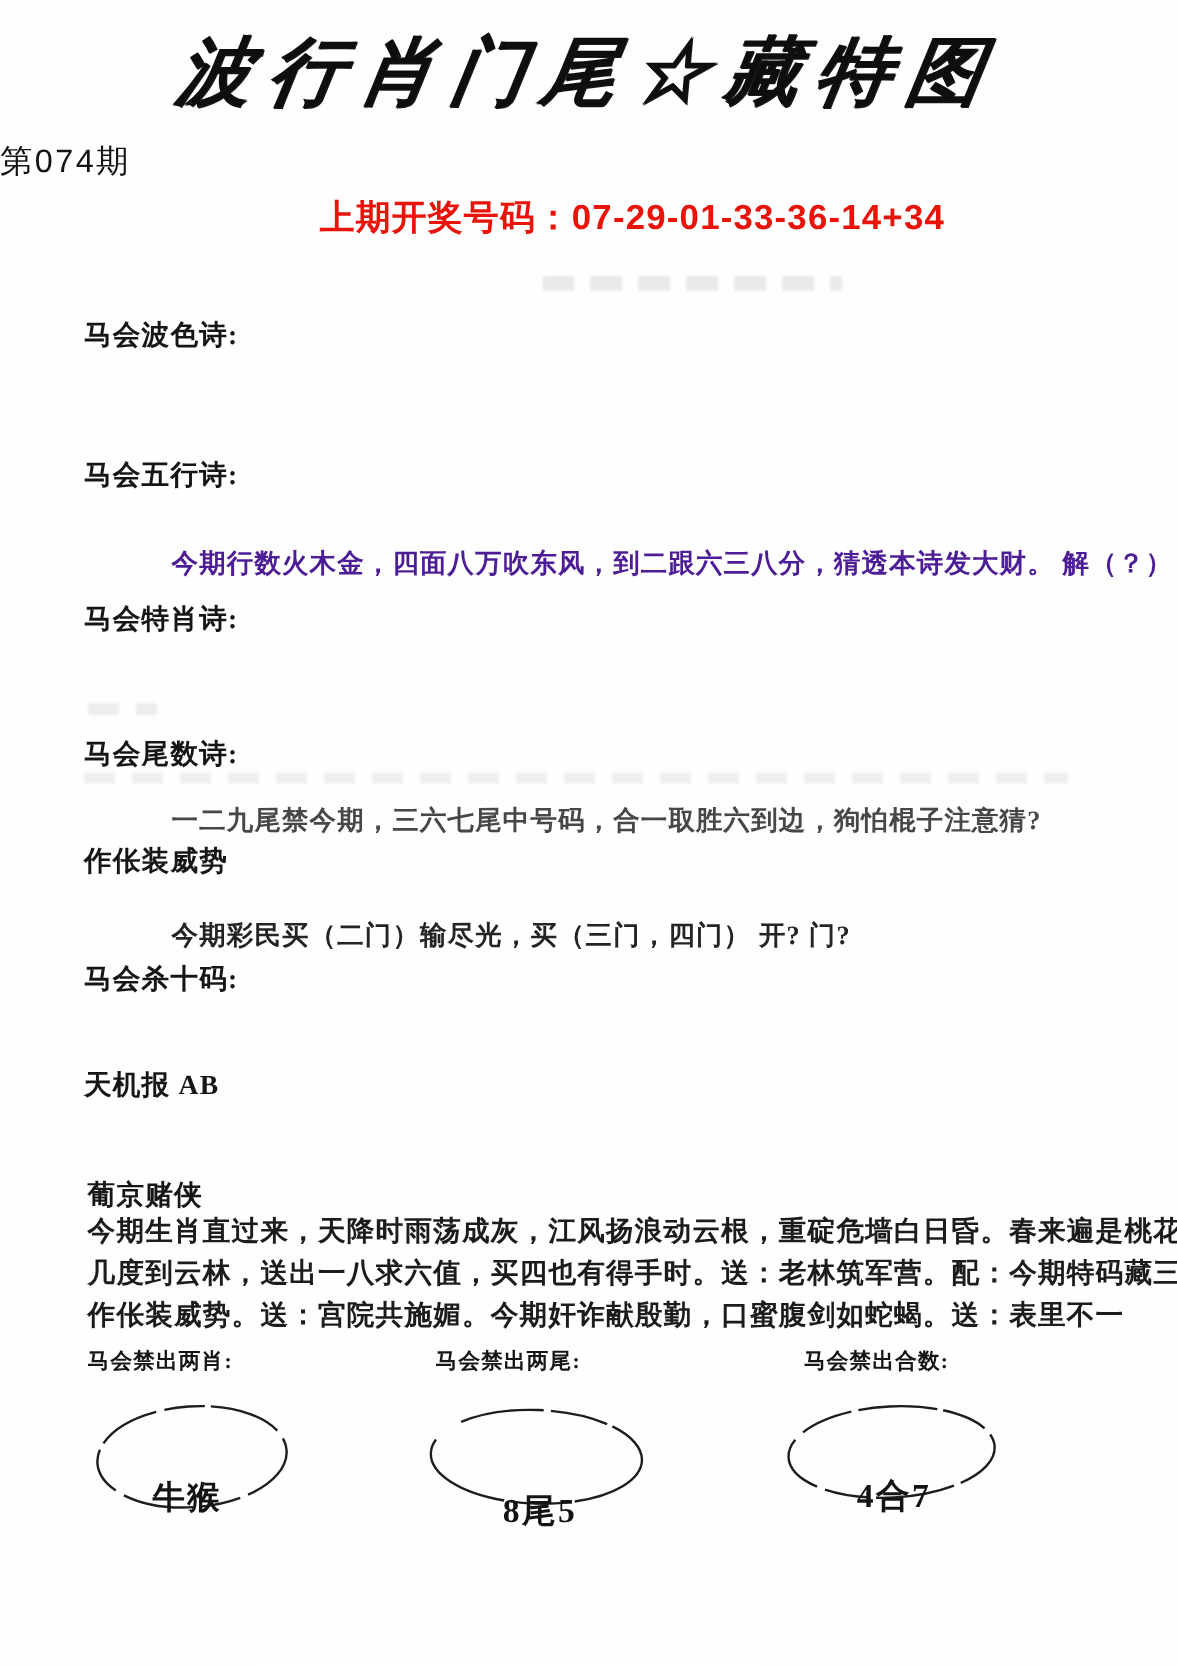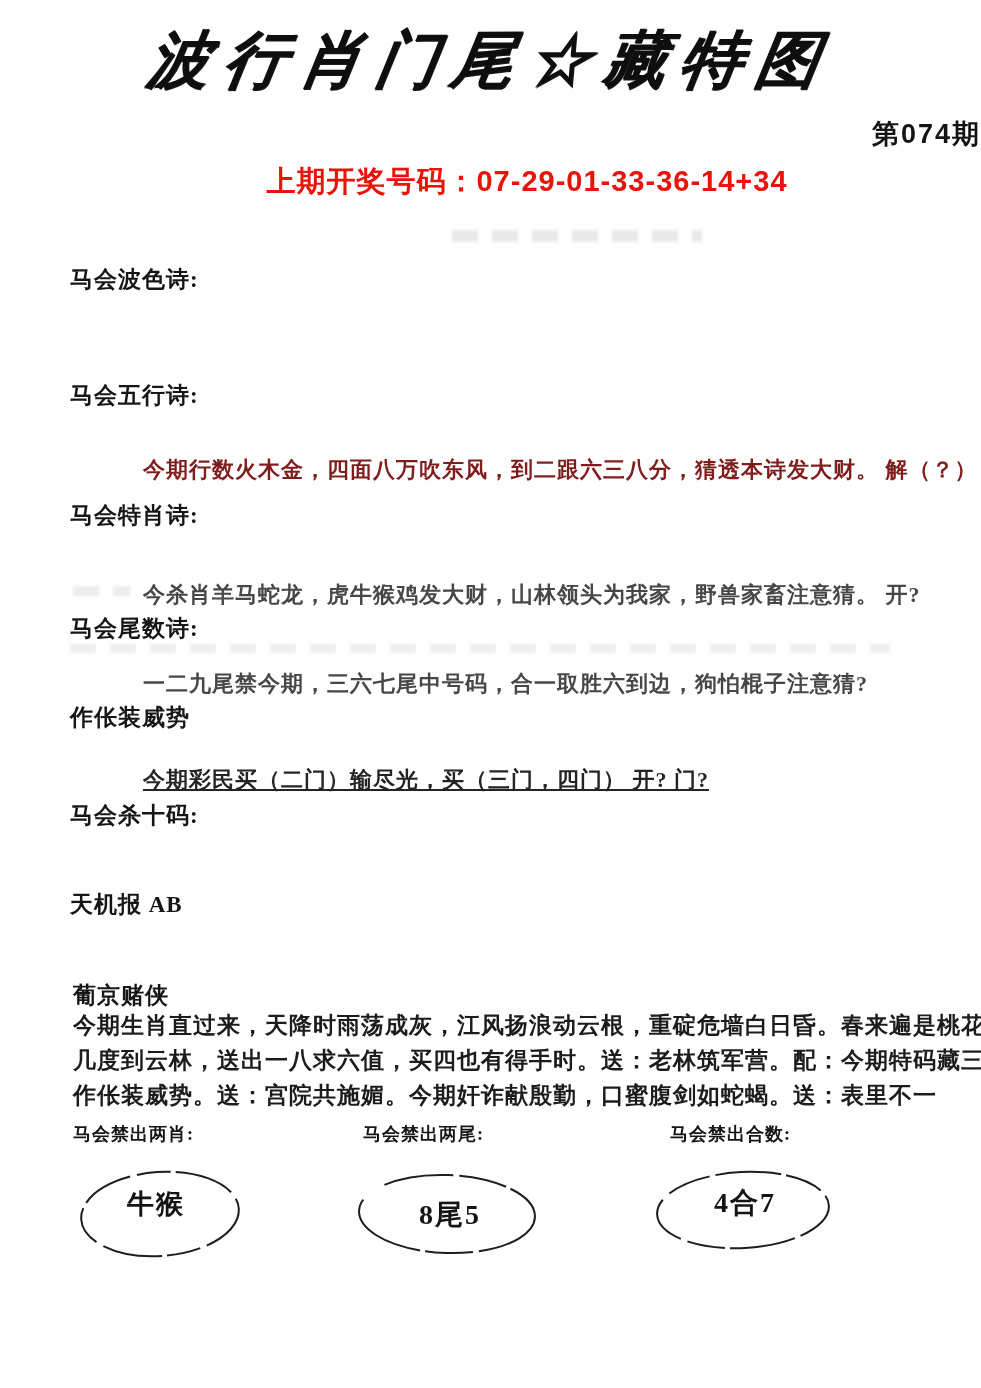--- a/index.html
+++ b/index.html
@@ -16,64 +16,64 @@
     font-family:"DejaVu Serif", serif;
     font-weight:900;font-style:italic;
     font-size:62px;letter-spacing:14px;
     color:#0e0e0e;
     transform:skewX(-9deg);
     text-shadow:1px 1px 0 #1a1a1a;
     white-space:nowrap;
   }
   .issue{
     position:absolute;top:116px;left:0;width:981px;
-    text-align:right;
+    text-align:left;
     font-family:"Liberation Sans", sans-serif;
-    font-weight:bold;font-size:27px;color:#141414;letter-spacing:2px;
+    font-weight:normal;font-size:27px;color:#141414;letter-spacing:2px;
   }
   .red-line{
     position:absolute;top:162px;left:0;width:981px;
     padding-left:73px;box-sizing:border-box;
     text-align:center;
     font-family:"Liberation Sans", sans-serif;
     font-weight:bold;font-size:29px;color:#e81309;letter-spacing:1px;
     white-space:nowrap;
   }
   .provider{
     position:absolute;top:216px;left:272px;
     font-weight:bold;font-size:28px;color:#262626;letter-spacing:2px;
   }
   .sec-label{
     position:absolute;left:70px;
     font-weight:bold;font-size:23px;color:#161616;letter-spacing:1px;
     white-space:nowrap;
   }
   .poem{
     position:absolute;left:143px;
-    font-weight:bold;font-size:22px;color:#7f1d1d;letter-spacing:1px;
+    font-weight:bold;font-size:22px;color:#4c1d95;letter-spacing:1px;
     white-space:nowrap;
   }
   .poem.very-faded{color:#7d7d7d;}
   .poem.mid{color:#474747;}
-  .poem.dark{color:#242424;text-decoration:underline;}
+  .poem.dark{color:#242424;}
   .para-line{
     position:absolute;left:73px;width:860px;
     font-weight:bold;font-size:23px;color:#1c1c1c;letter-spacing:1px;
     white-space:nowrap;
   }
   .forbid-label{
     position:absolute;top:1122px;
     font-weight:bold;font-size:18px;color:#161616;letter-spacing:1px;
     white-space:nowrap;
   }
   .oval{position:absolute;}
   .oval-text{
     position:absolute;
     font-weight:bold;font-size:27px;color:#141414;letter-spacing:2px;
-    white-space:nowrap;text-align:center;
+    white-space:nowrap;text-align:center;margin-top:44px;
   }
   .smudge{
     position:absolute;border-radius:2px;
     background:repeating-linear-gradient(90deg,#c9c9c9 0 26px,transparent 26px 40px);
     opacity:0.38;filter:blur(1px);
   }
 </style>
 </head>
 <body>
 
@@ -86,21 +86,20 @@
   <div class="smudge" style="left:452px;top:230px;width:250px;height:12px;"></div>
   <div class="smudge" style="left:70px;top:644px;width:820px;height:9px;opacity:0.28;"></div>
   <div class="smudge" style="left:73px;top:586px;width:58px;height:10px;opacity:0.3;"></div>
 
   <div class="sec-label" style="top:264px">马会波色诗:</div>
 
   <div class="sec-label" style="top:380px">马会五行诗:</div>
   <div class="poem" style="top:455px">今期行数火木金，四面八万吹东风，到二跟六三八分，猜透本诗发大财。 解（？）</div>
 
   <div class="sec-label" style="top:500px">马会特肖诗:</div>
-  <div class="poem mid" style="top:580px">今杀肖羊马蛇龙，虎牛猴鸡发大财，山林领头为我家，野兽家畜注意猜。 开?</div>
 
   <div class="sec-label" style="top:613px">马会尾数诗:</div>
   <div class="poem mid" style="top:669px">一二九尾禁今期，三六七尾中号码，合一取胜六到边，狗怕棍子注意猜?</div>
 
   <div class="sec-label" style="top:702px">作伥装威势</div>
   <div class="poem dark" style="top:765px">今期彩民买（二门）输尽光，买（三门，四门） 开? 门?</div>
 
   <div class="sec-label" style="top:800px">马会杀十码:</div>
 
   <div class="sec-label" style="top:889px">天机报 AB</div>

